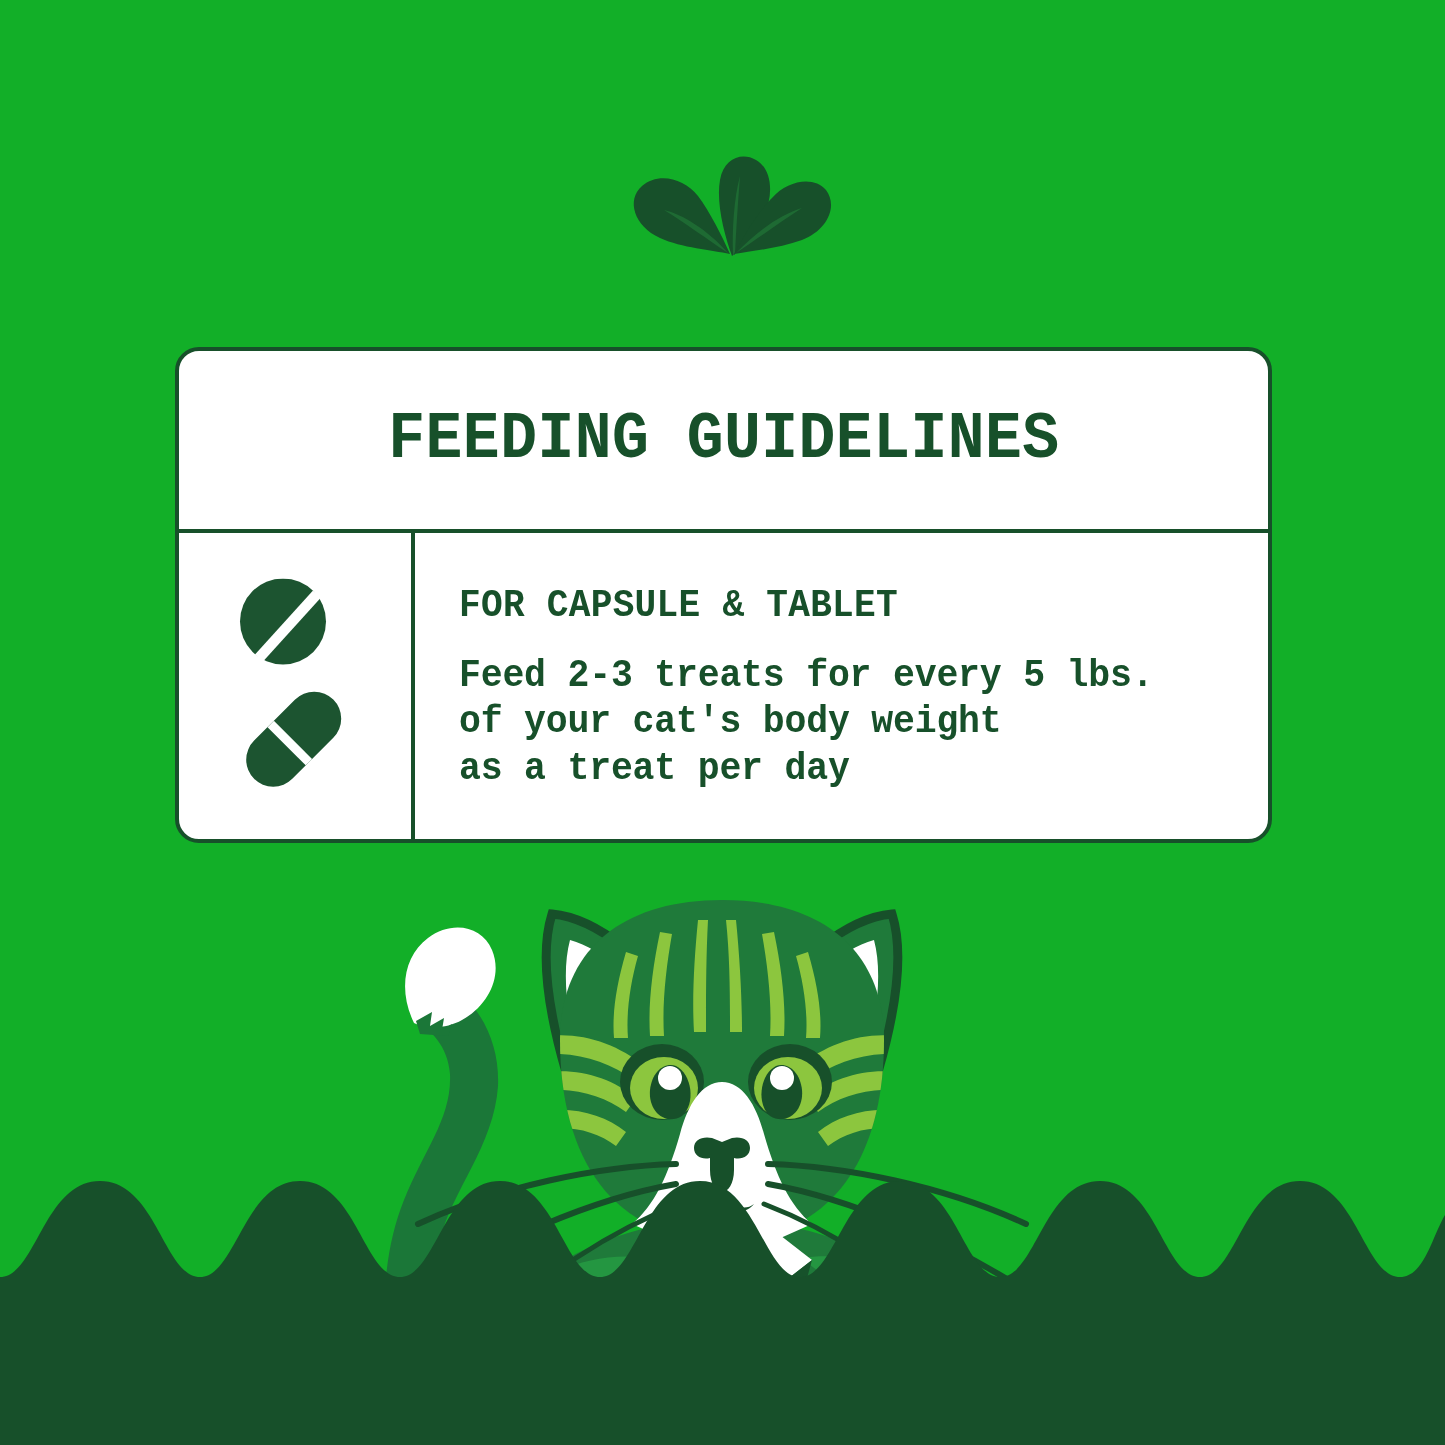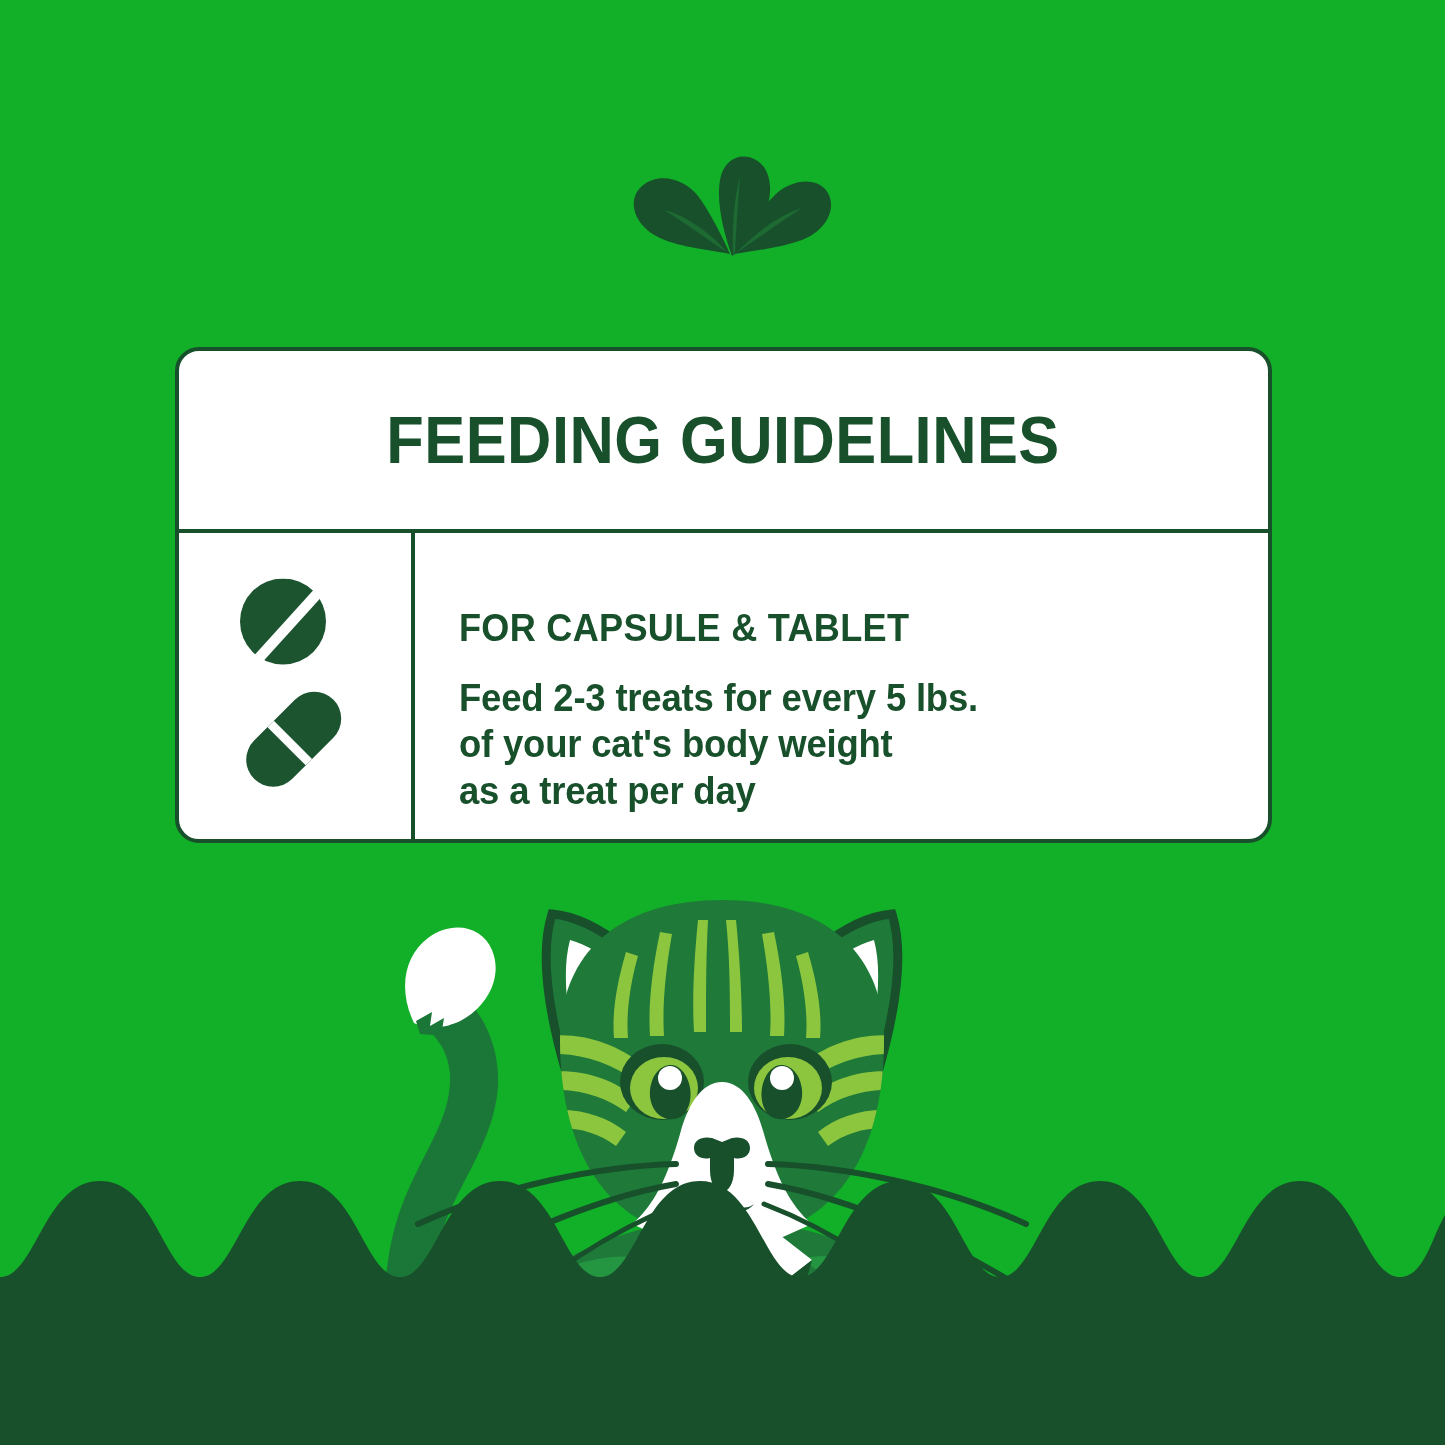--- a/index.html
+++ b/index.html
@@ -6,21 +6,21 @@
   html, body {
     margin: 0;
     padding: 0;
     background: #ffffff;
   }
   #stage {
     position: relative;
     width: 1445px;
     height: 1445px;
     overflow: hidden;
-    font-family: Liberation Sans, sans-serif;
+    font-family: Liberation Mono, monospace;
     background: #12AF28;
   }
 
   
   #leaf-logo {
     position: absolute;
     left: 612px;
     top: 150px;
     width: 240px;
     height: 110px;
@@ -79,21 +79,21 @@
     position: absolute;
     left: 50%;
     top: 50%;
     transform: translate(-50%, -50%);
     width: 140px;
     height: 215px;
   }
   #text-cell {
     flex: 1 1 auto;
     position: relative;
-    padding: 76px 0 0 44px;
+    padding: 54px 0 0 44px;
     box-sizing: border-box;
   }
   #section-heading {
     color: #17502A;
     font-size: 38px;
     font-weight: 700;
     letter-spacing: 0.3px;
     line-height: 1;
     margin: 0 0 28px 0;
     transform: scaleX(0.95);

